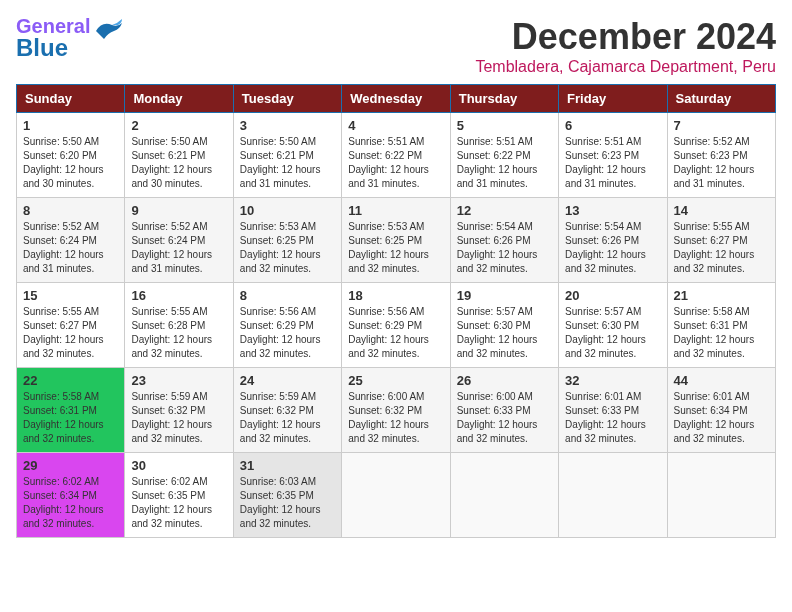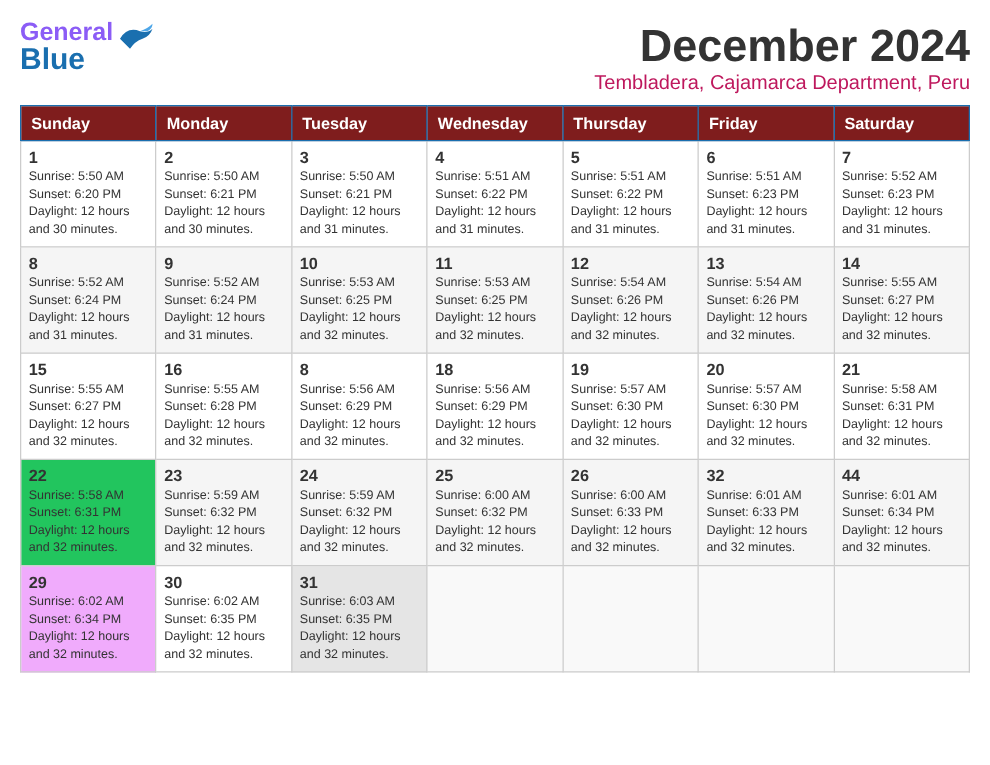--- a/index.html
+++ b/index.html
@@ -327,21 +327,21 @@
         </td>
         <td style="background: rgb(245, 245, 245);">
           <span class="day-number">44</span>
           <div class="day-info" style="white-space: pre-line;">Sunrise: 6:01 AM
 Sunset: 6:34 PM
 Daylight: 12 hours
 and 32 minutes.</div>
         </td>
       </tr>
       <tr>
-        <td style="background: #f0abfc;">
+        <td style="background: #d946ef;">
           <span class="day-number">29</span>
           <div class="day-info" style="white-space: pre-line;">Sunrise: 6:02 AM
 Sunset: 6:34 PM
 Daylight: 12 hours
 and 32 minutes.</div>
         </td>
         <td style="background: rgb(255, 255, 255);">
           <span class="day-number">30</span>
           <div class="day-info" style="white-space: pre-line;">Sunrise: 6:02 AM
 Sunset: 6:35 PM

